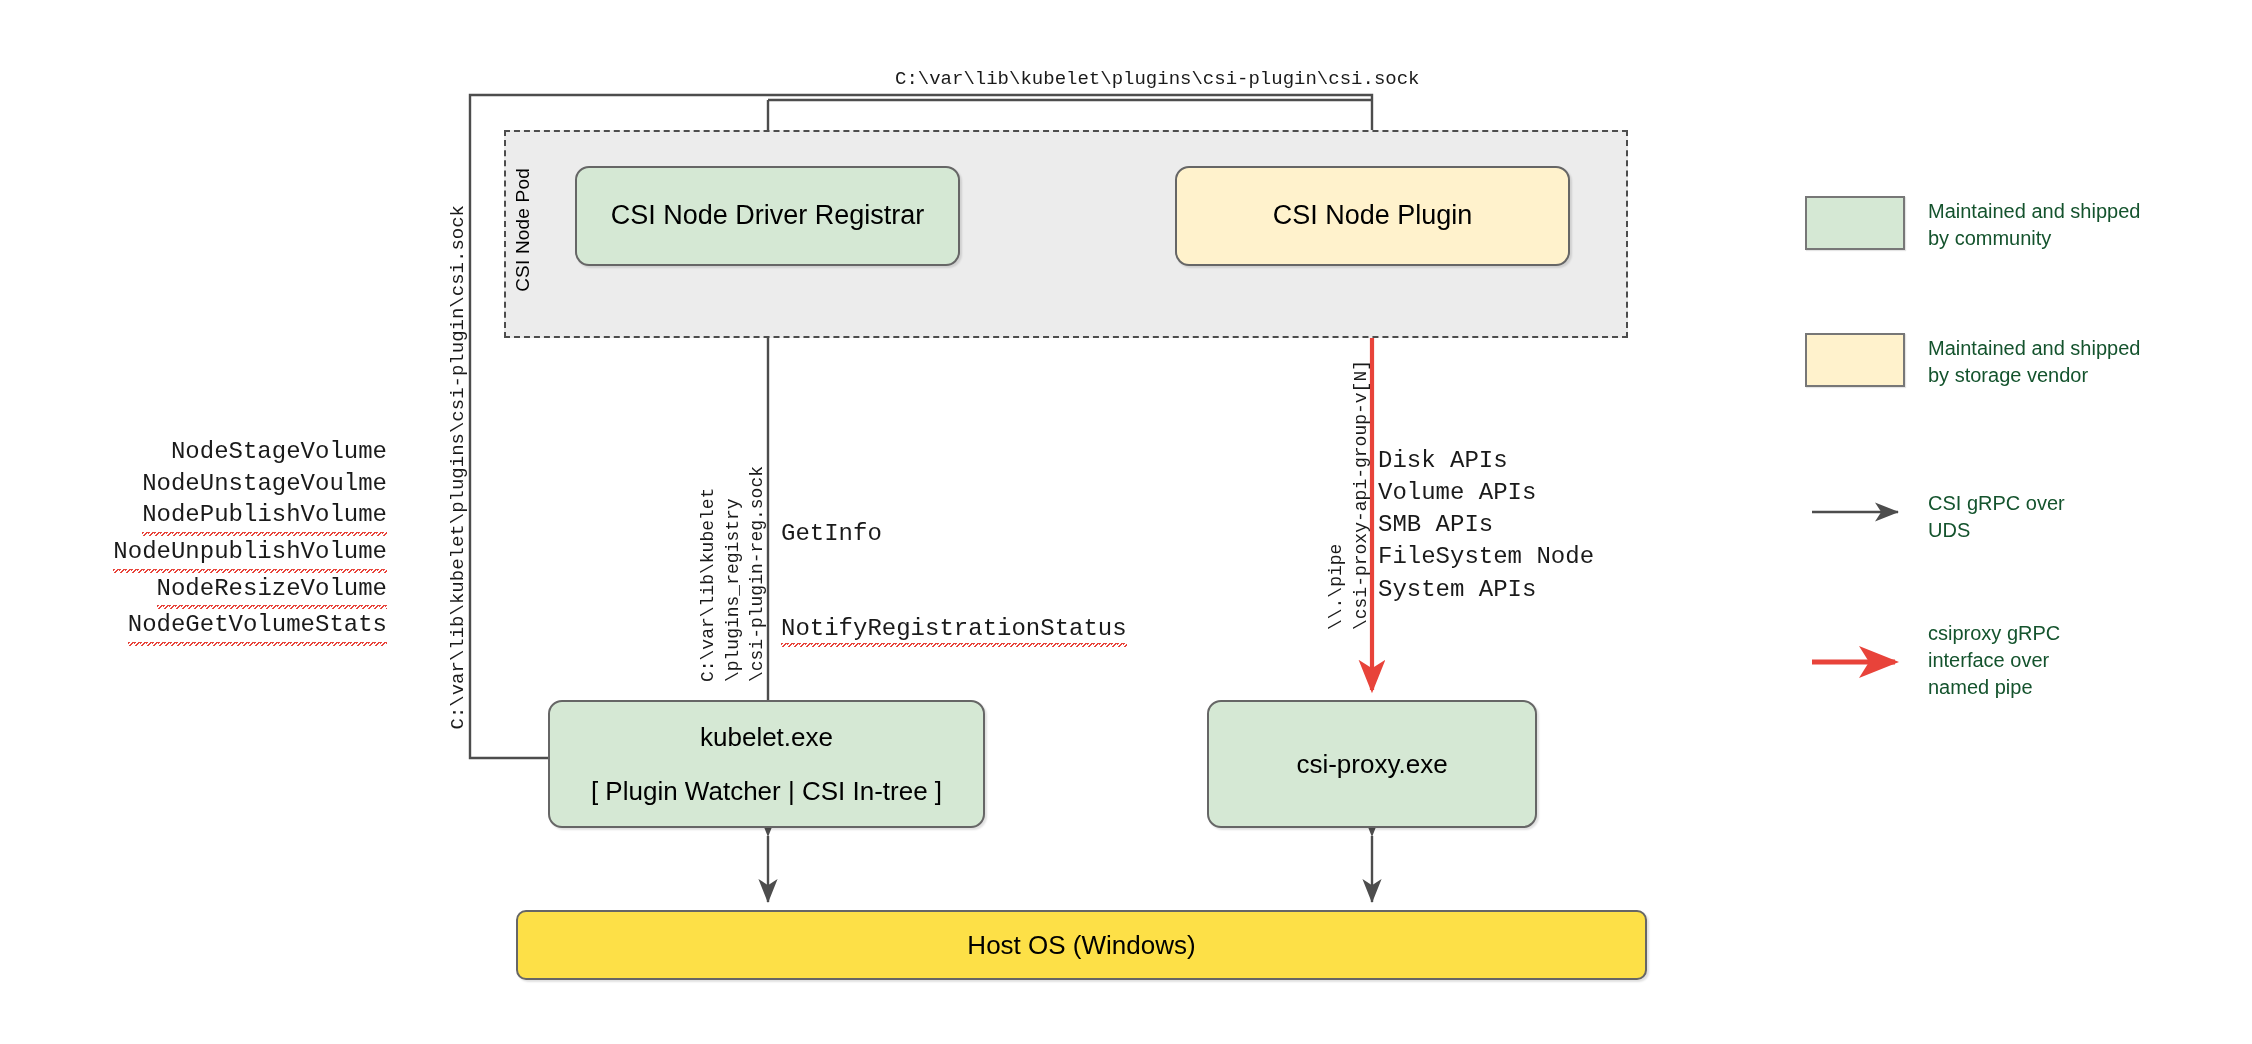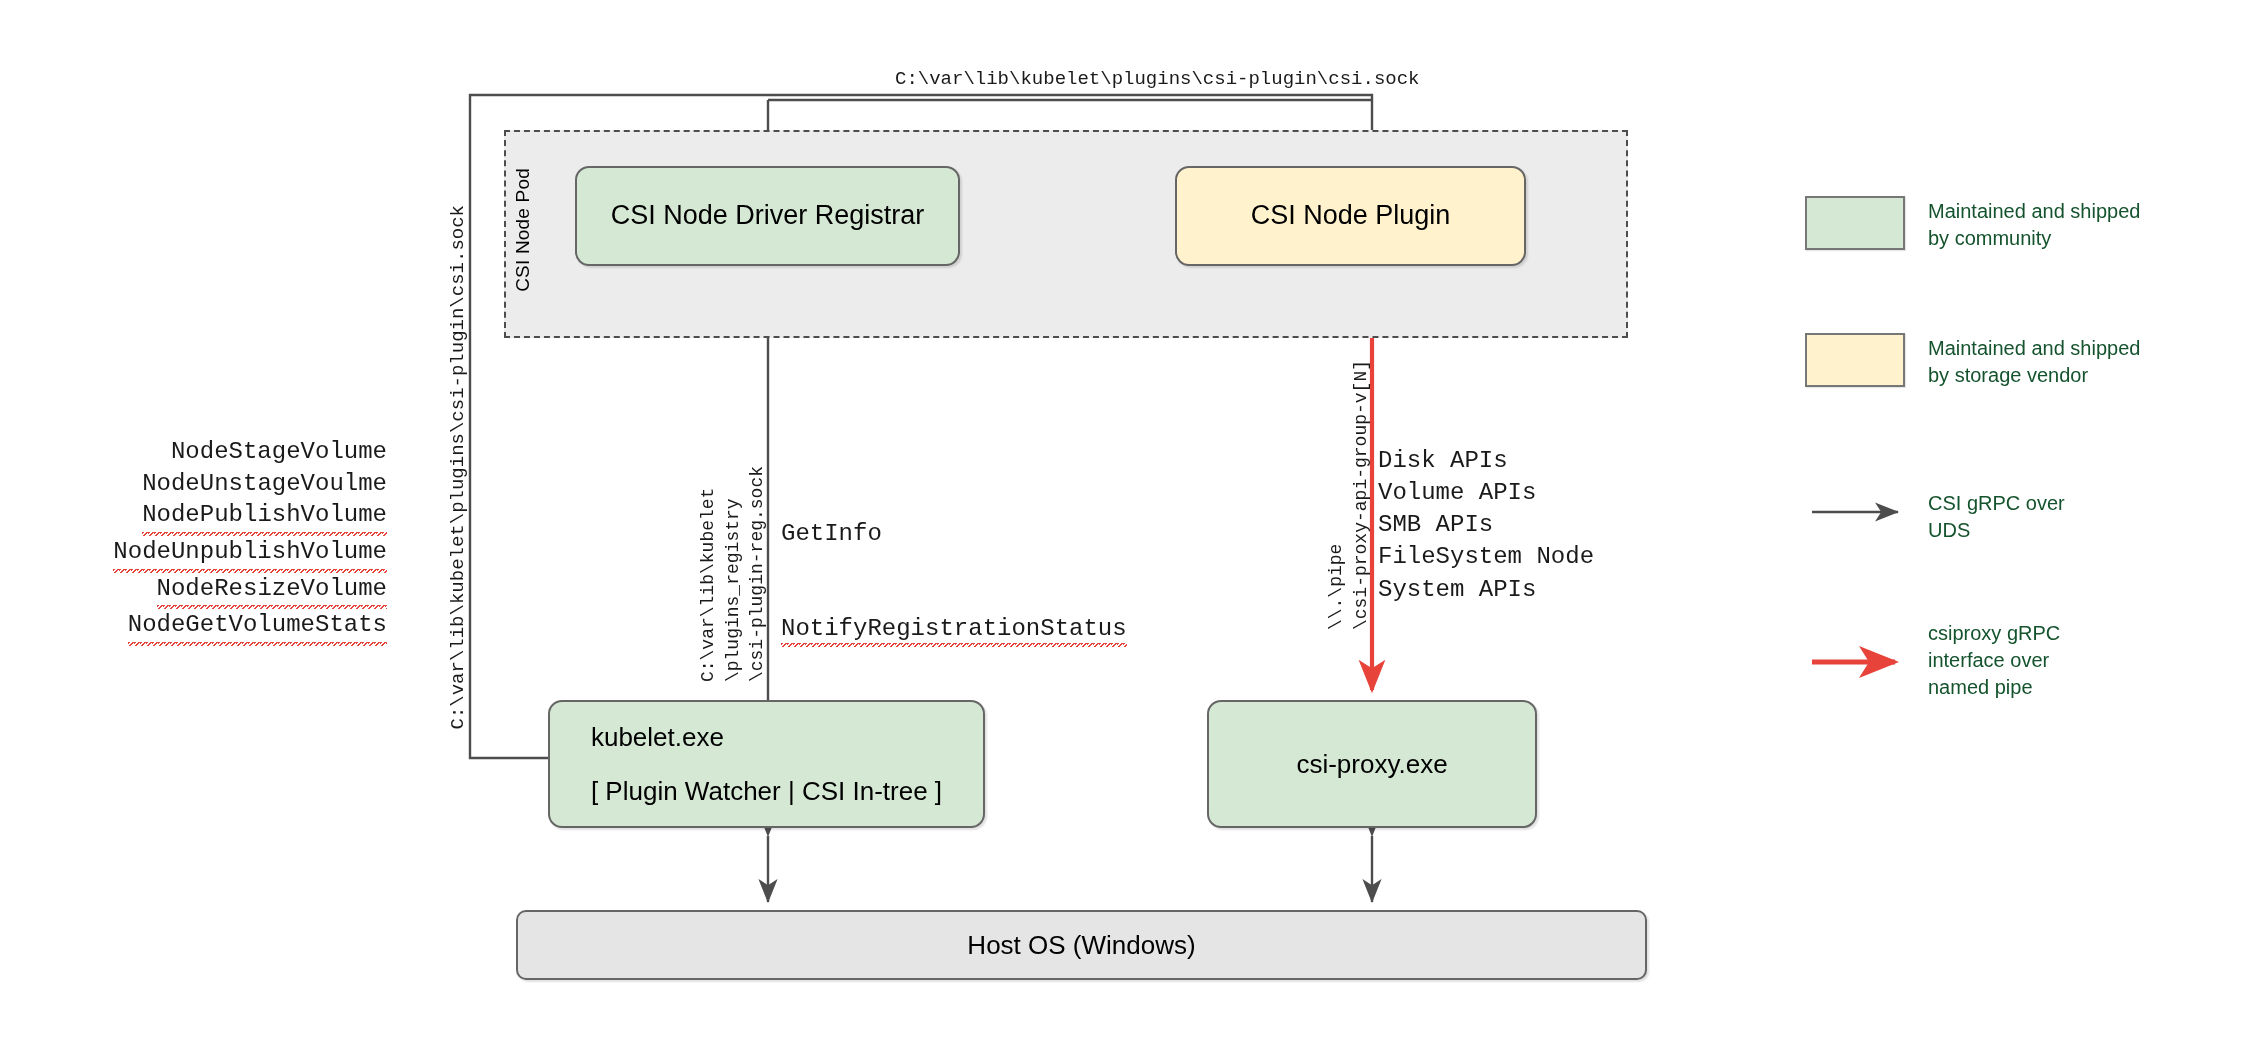--- a/index.html
+++ b/index.html
@@ -9,31 +9,31 @@
     -webkit-font-smoothing:antialiased;
   }
   .canvas{position:absolute;inset:0;}
   svg.layer{position:absolute;left:0;top:0;width:2252px;height:1044px;overflow:visible;}
 
   
   .node{
     position:absolute;box-sizing:border-box;
     border:2px solid #666666;border-radius:14px;
     display:flex;align-items:center;justify-content:center;
-    text-align:left;line-height:1.25;
+    text-align:center;line-height:1.25;
     font-family:"Liberation Sans", sans-serif;
     color:#000;
     box-shadow:2px 2px 2px rgba(0,0,0,0.12);
   }
   .green{background:#d5e8d4;}
   .yellow{background:#fff2cc;}
-  .blue{background:#e5e5e5;}
+  .blue{background:#fde047;}
 
   #registrar{left:575px;top:166px;width:385px;height:100px;font-size:27px;}
-  #nodeplugin{left:1175px;top:166px;width:351px;height:100px;font-size:27px;}
+  #nodeplugin{left:1175px;top:166px;width:395px;height:100px;font-size:27px;}
   #kubelet{left:548px;top:700px;width:437px;height:128px;font-size:26px;}
   #csiproxy{left:1207px;top:700px;width:330px;height:128px;font-size:26px;}
   #hostos{left:516px;top:910px;width:1131px;height:70px;font-size:26px;border-radius:10px;}
 
   .node .stack{display:flex;flex-direction:column;gap:22px;}
 
   
   #pod{
     position:absolute;left:504px;top:130px;width:1124px;height:208px;
     background:#ececec;border:2px dashed #4d4d4d;box-sizing:border-box;

